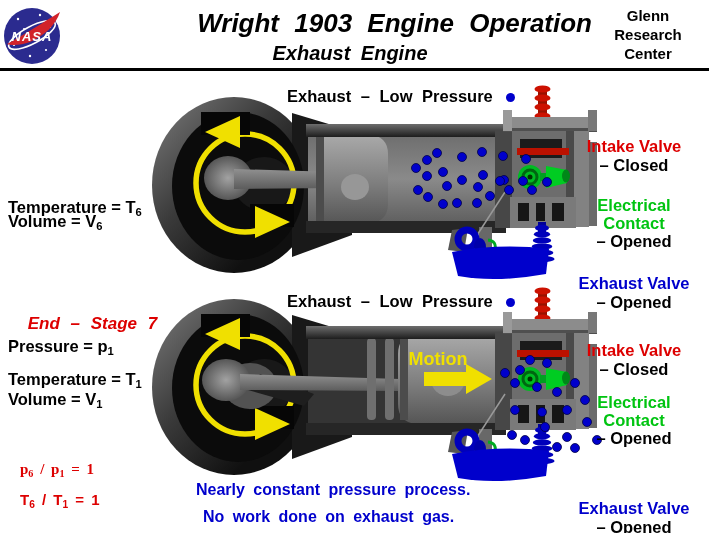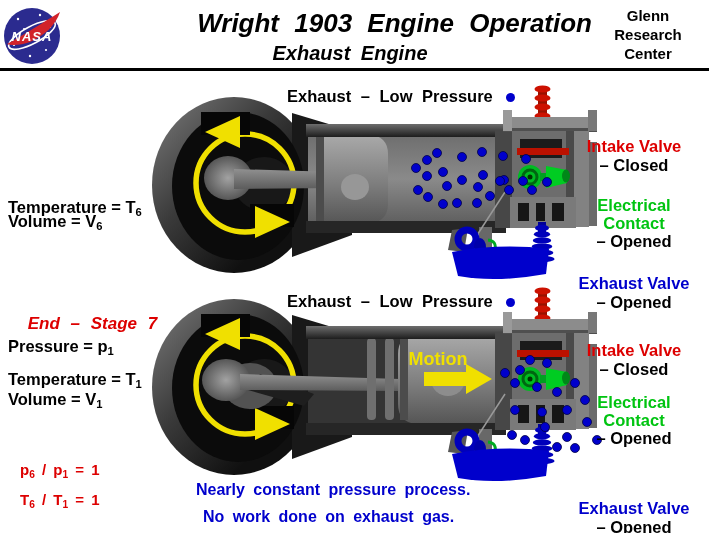--- a/index.html
+++ b/index.html
@@ -314,18 +314,18 @@
   <div class="abs var-line" style="top:390px;"><span>Volume = V</span><sub>1</sub></div>
   <div class="abs exhaust-line" style="top:292px;"><span>Exhaust –  Low Pressure</span><span class="dot"></span></div>
   <div class="abs vlabel t-red" style="top:297px;">Intake Valve</div>
   <div class="abs vlabel t-black" style="top:316px;">– Closed</div>
   <div class="abs vlabel t-green" style="top:349px;">Electrical</div>
   <div class="abs vlabel t-green" style="top:367px;">Contact</div>
   <div class="abs vlabel t-black" style="top:385px;">– Opened</div>
   <div class="abs vlabel t-blue" style="top:455px;">Exhaust Valve</div>
   <div class="abs vlabel t-black" style="top:474px;">– Opened</div>
 
-  <div class="abs eq" style="top:461px;"><span>p</span><sub>6</sub><span> / p</span><sub>1</sub><span>  =  1</span></div>
+  <div class="abs eq" style="top:461px;font-family:Liberation Serif, serif;"><span>p</span><sub>6</sub><span> / p</span><sub>1</sub><span>  =  1</span></div>
   <div class="abs eq" style="top:491px;"><span>T</span><sub>6</sub><span> / T</span><sub>1</sub><span>  =  1</span></div>
   <div class="abs note" style="left:196px;top:481px;">Nearly  constant  pressure  process.</div>
   <div class="abs note" style="left:203px;top:508px;">No  work  done  on  exhaust  gas.</div>
 
 </div>
 
 </body></html>

